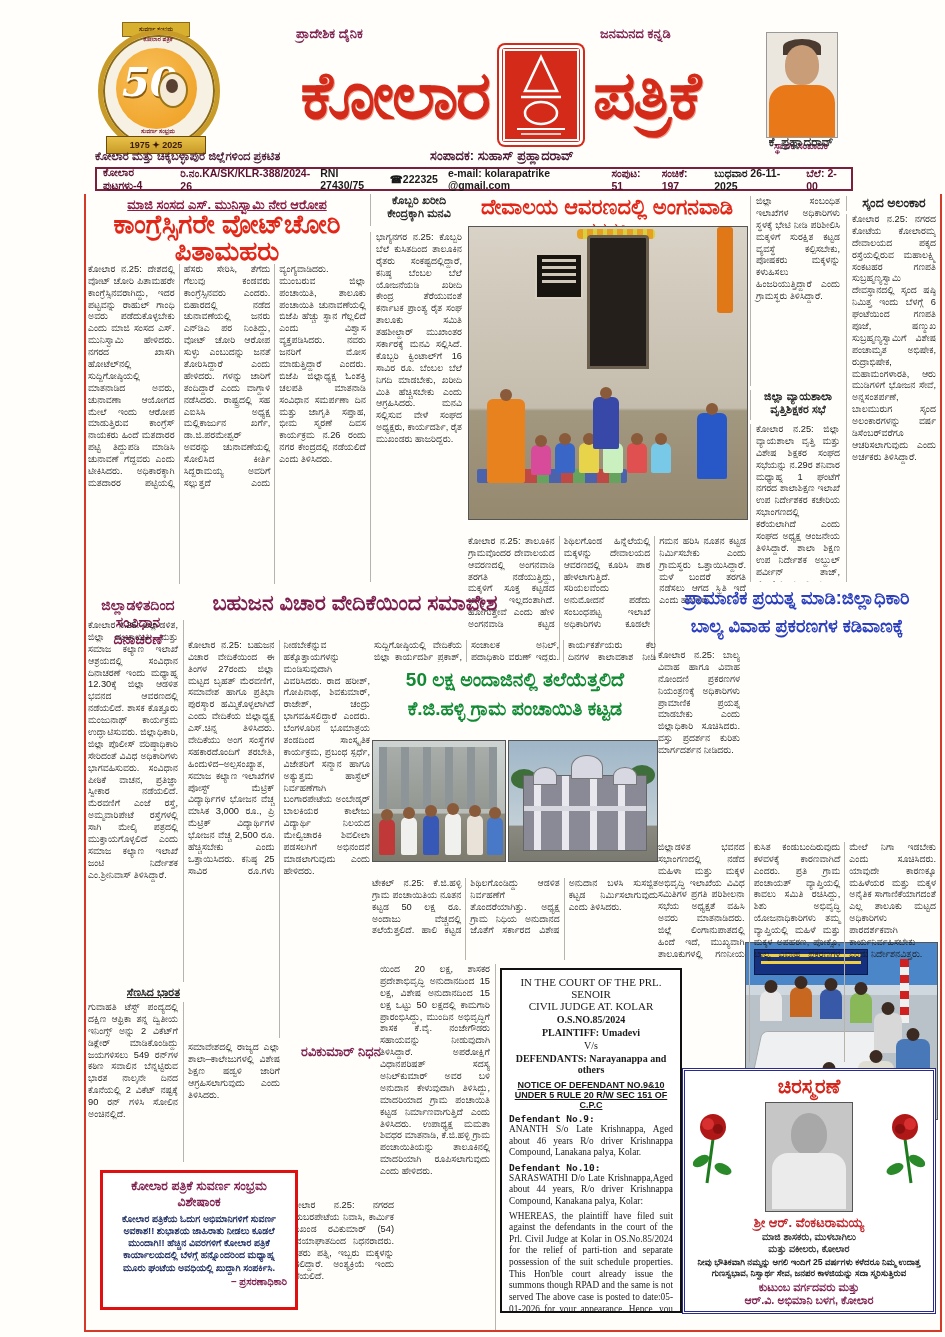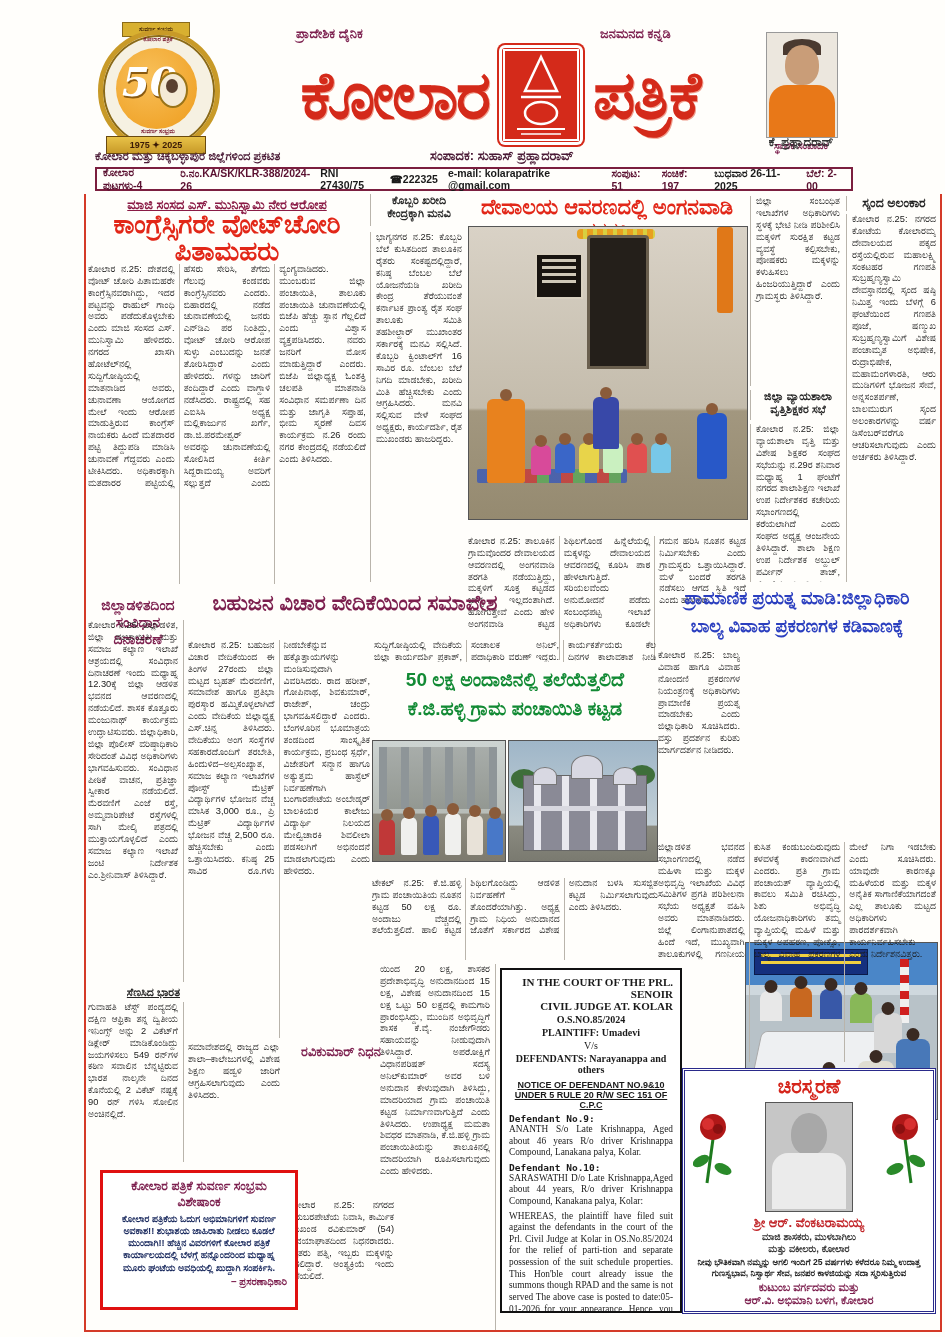--- a/index.html
+++ b/index.html
@@ -84,21 +84,21 @@
   .m-pole{position:absolute;right:28px;top:16px;width:9px;height:64px;background:repeating-linear-gradient(#d02020 0 8px,#f0f0f0 8px 16px);}
   .m-table{position:absolute;left:10px;bottom:34px;width:118px;height:52px;background:#eef0f2;border-radius:6px;transform:skewX(-12deg);border:1px solid #aaa;}
   .m-fig{position:absolute;width:22px;height:30px;border-radius:8px 8px 0 0;}
   .m-fig:before{content:"";position:absolute;left:50%;top:-11px;transform:translateX(-50%);width:13px;height:13px;border-radius:50%;background:#3a2a22;}
   .ob-photo{background:#c6c6c6;filter:grayscale(1);}
   .ob-photo .head{position:absolute;left:25px;top:10px;width:36px;height:42px;border-radius:50% 50% 45% 45%;background:#a8a8a8;}
   .ob-photo .shirt{position:absolute;left:6px;top:50px;width:74px;height:56px;border-radius:16px 16px 0 0;background:#ebebeb;}
   
   .court-box{border:2px solid #111;background:#fff;padding:6px 7px;box-sizing:border-box;
      font-family:"Liberation Serif",serif;overflow:hidden;}
-  .court-box .t1{font-size:11px;font-weight:bold;text-align:right;}
+  .court-box .t1{font-size:11px;font-weight:normal;text-align:center;}
   .court-box .t2{font-size:10px;font-weight:bold;text-align:center;margin-top:2px;}
   .court-box .nt{font-size:9px;font-weight:bold;text-decoration:underline;text-align:center;margin:5px 0 3px;font-family:"Liberation Sans",sans-serif;}
   .court-box .lbl{font-size:9.5px;font-weight:bold;font-family:"DejaVu Sans Mono",monospace;margin-top:3px;}
   .court-box .p{font-size:9.3px;text-align:justify;line-height:1.25;}
   .gold-box{border:3px solid #e01010;background:#fff;padding:6px 8px;box-sizing:border-box;overflow:hidden;}
   .obit-box{border:3px double #2a2a8a;background:#fff;box-sizing:border-box;overflow:hidden;}
   .rose{position:absolute;width:40px;height:78px;}
 </style>
 </head>
 <body>

